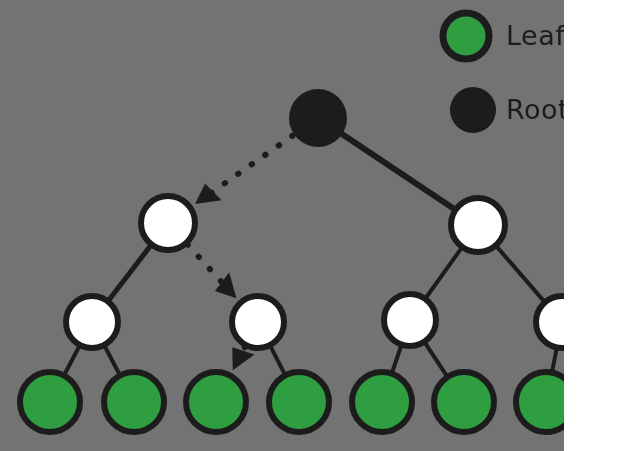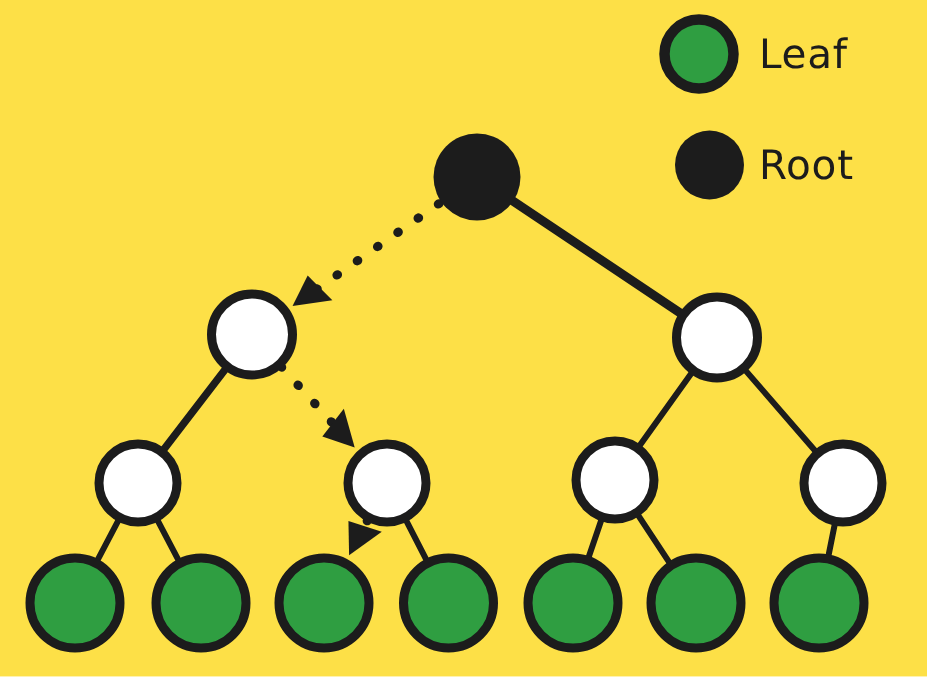--- a/index.html
+++ b/index.html
@@ -6,23 +6,23 @@
   html, body {
     margin: 0;
     padding: 0;
     background: #ffffff;
   }
   body {
     font-family: "DejaVu Sans", sans-serif;
   }
   #canvas {
     position: relative;
-    width: 618px;
+    width: 564px;
     height: 451px;
-    background: #fde047;
+    background: #737373;
     overflow: hidden;
   }
   #diagram-svg {
     position: absolute;
     left: 0;
     top: 0;
     width: 618px;
     height: 451px;
   }
   .legend-text {

